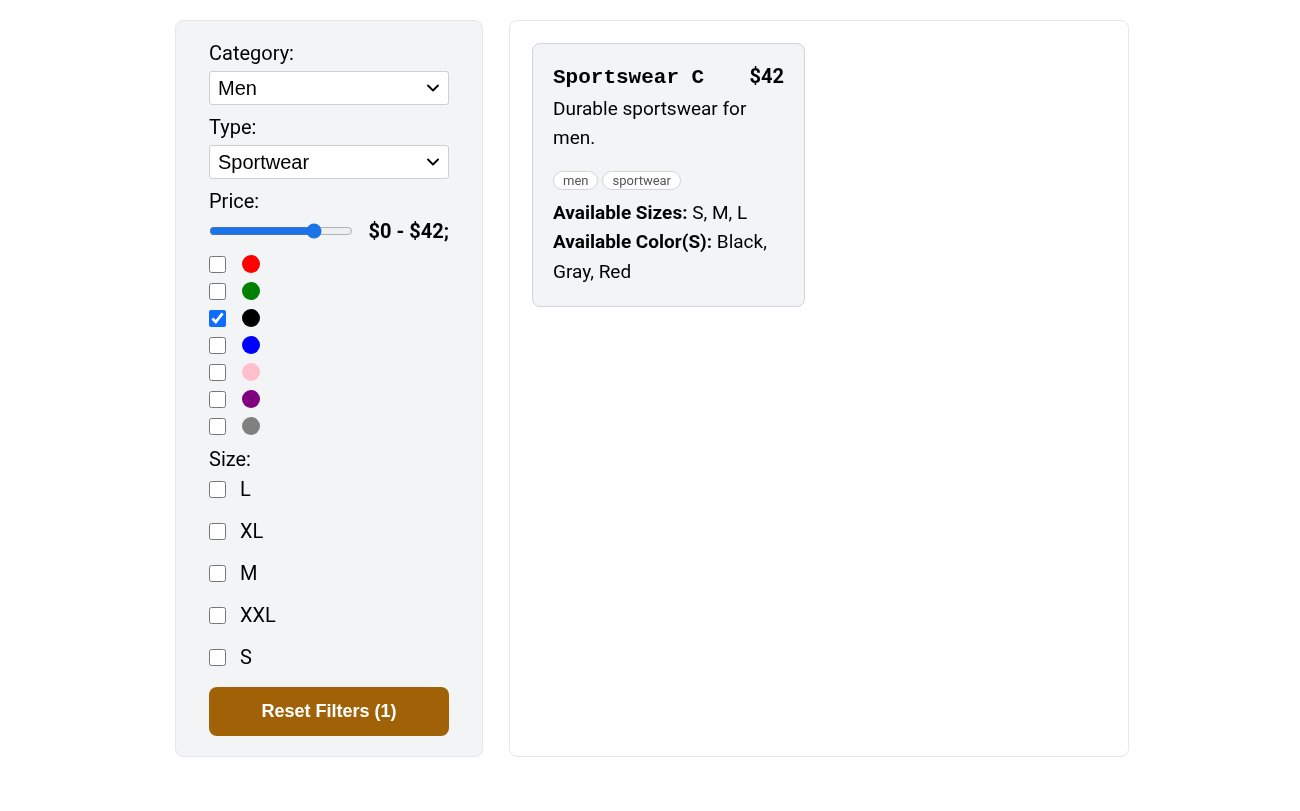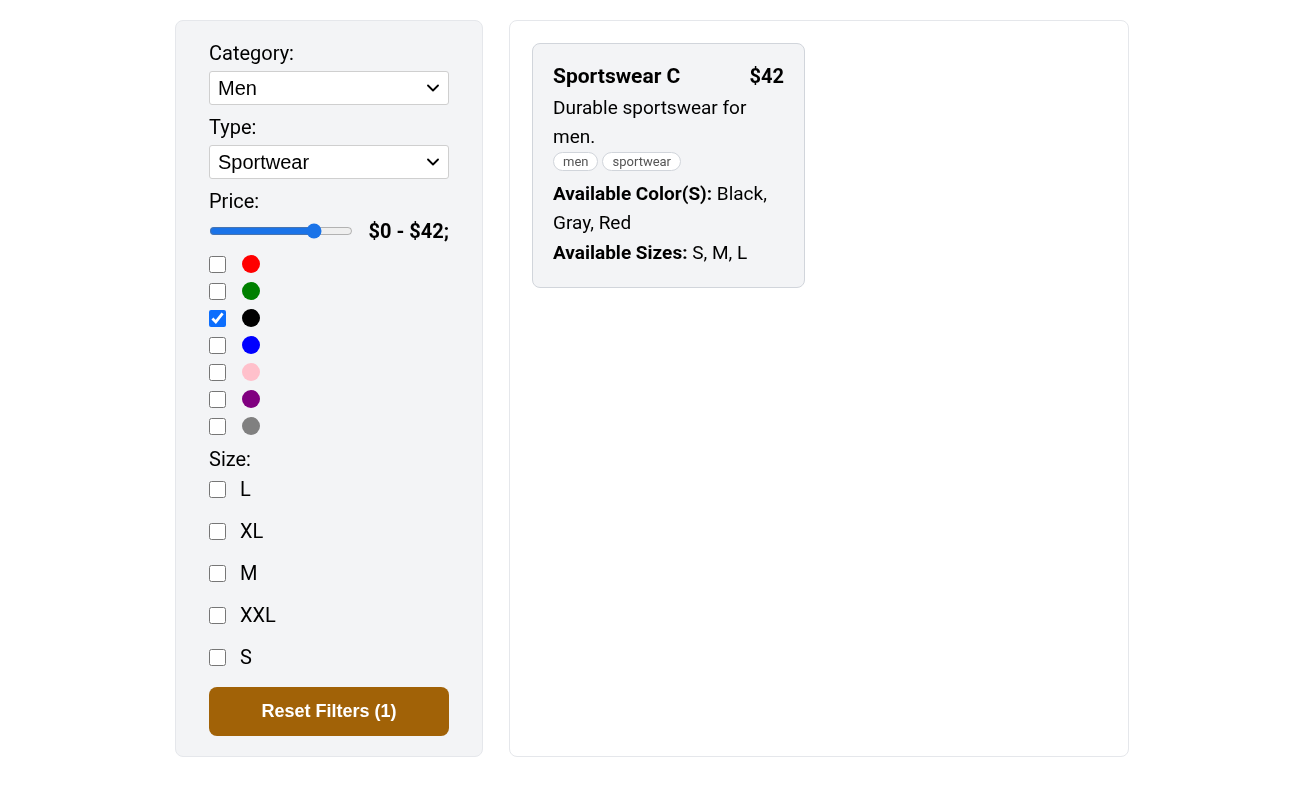--- a/index.html
+++ b/index.html
@@ -131,28 +131,30 @@
     }
     .product-head {
       display: flex;
       justify-content: space-between;
       align-items: baseline;
       margin-bottom: 6px;
     }
     .product-name {
       font-size: 21px;
       font-weight: 700;
+      font-family: Liberation Mono, monospace;
     }
     .product-price {
       font-size: 20px;
       font-weight: 700;
     }
     .product-desc {
       font-size: 19px;
       line-height: 1.5;
+      margin-bottom: 18px;
     }
     .tag-row {
       margin-bottom: 8px;
     }
     .tag {
       display: inline-block;
       font-size: 13px;
       background: #fff;
       border: 1px solid #d1d5db;
       border-radius: 10px;
@@ -271,21 +273,21 @@
   <main class="results">
     <div class="product-card">
       <div class="product-head">
         <span class="product-name">Sportswear C</span>
         <span class="product-price">$42</span>
       </div>
       <div class="product-desc">Durable sportswear for men.</div>
       <div class="tag-row" id="tag-row"><span class="tag">men</span><span class="tag">sportwear</span></div>
       <div class="product-meta">
         <div>
+          <b>Available Sizes:</b><span> S, M, L</span>
+        </div>
+        <div>
           <b>Available Color(S):</b><span> Black, Gray, Red</span>
-        </div>
-        <div>
-          <b>Available Sizes:</b><span> S, M, L</span>
         </div>
       </div>
     </div>
   </main>
 </div>
 
 </body></html>

